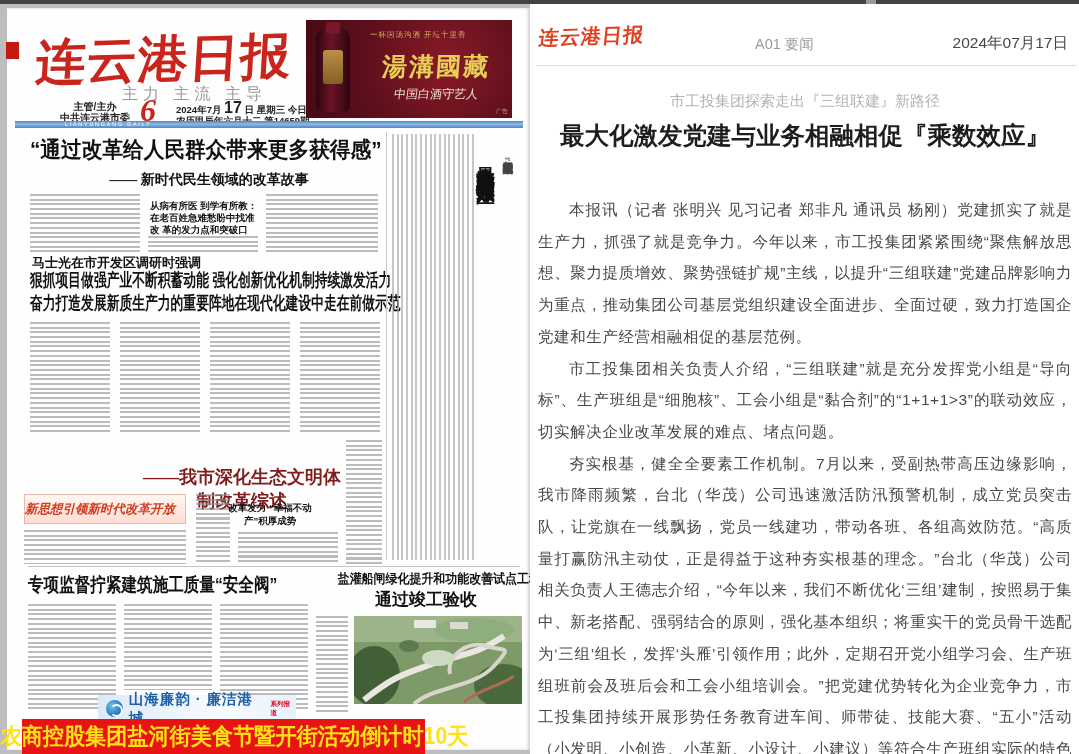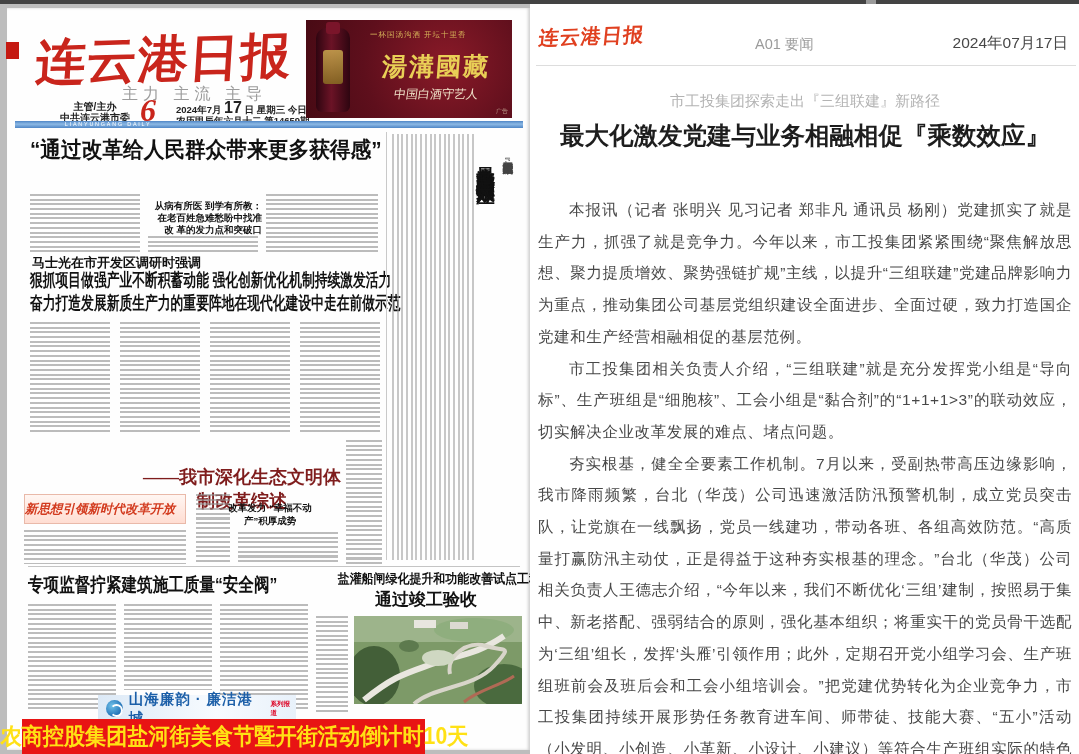--- a/index.html
+++ b/index.html
@@ -47,21 +47,21 @@
      font-family:"Liberation Serif", serif; transform:skewX(-4deg); letter-spacing:2px;}
   #ad-sub { left:62px; top:66px; width:136px; text-align:center; font-size:12px; color:#f3e6cd;
      font-family:"Liberation Serif", serif; transform:skewX(-8deg); }
   #ad-label { right:4px; bottom:2px; font-size:6px; color:#b98; }
 
   
   .np-h { color:#111; font-weight:bold; font-family:"Liberation Sans", sans-serif; white-space:nowrap; }
   #a1-title { left:30px; top:131px; width:358px; text-align:center; font-size:22px; transform:scaleX(.94); transform-origin:left; }
   #a1-sub { left:30px; top:167px; width:358px; text-align:center; font-size:14px; color:#111; font-weight:bold;
      font-family:"Liberation Serif", serif; }
-  #a1-cross { left:150px; top:196px; width:112px; text-align:right; font-size:9.5px; font-weight:bold; color:#111; line-height:12px; white-space:normal;}
+  #a1-cross { left:150px; top:196px; width:112px; text-align:left; font-size:9.5px; font-weight:bold; color:#111; line-height:12px; white-space:normal;}
   #a2-kicker { left:32px; top:250px; font-size:13px; font-weight:bold; color:#111; }
   #a2-l1 { left:30px; top:264px; font-size:18px; transform:scaleX(.71); transform-origin:left; }
   #a2-l2 { left:30px; top:287px; font-size:18px; transform:scaleX(.71); transform-origin:left; }
   #a3-title { left:100px; top:433px; width:210px; text-align:center; font-size:21px; }
   #a3-sub { left:100px; top:461px; width:210px; text-align:center; font-size:18px; font-weight:bold; color:#7f1d1d;
      font-family:"Liberation Serif", serif;margin-left:37px; }
   #a3-banner { left:24px; top:490px; width:162px; height:30px; border:1px solid #e9b9a9;
      background:linear-gradient(180deg,#fff6f2,#ffddd2); text-align:left; line-height:28px;
      font-size:12.5px; font-weight:bold; color:#d23a1e; font-style:italic; }
   #a3-cross { left:220px; top:497px; width:100px; text-align:center; font-size:9.5px; font-weight:bold; color:#111; line-height:13px; white-space:normal;}
@@ -133,20 +133,21 @@
   <div class="abs" id="ad">
     <div class="abs" id="ad-bottle"></div>
     <div class="abs" id="ad-bottle-label"></div>
     <div class="abs" id="ad-tagline">一杯国汤沟酒 开坛十里香</div>
     <div class="abs" id="ad-title">湯溝國藏</div>
     <div class="abs" id="ad-sub">中国白酒守艺人</div>
     <div class="abs" id="ad-label">广告</div>
   </div>
 
   <div class="abs np-h" id="a1-title">“通过改革给人民群众带来更多获得感”</div>
+  <div class="abs" id="a1-sub">—— 新时代民生领域的改革故事</div>
   <div class="abs mt" style="left:30px;top:190px;width:110px;height:58px;"></div>
   <div class="abs mt" style="left:148px;top:232px;width:110px;height:16px;"></div>
   <div class="abs" id="a1-cross">从病有所医 到学有所教： 在老百姓急难愁盼中找准改 革的发力点和突破口</div>
   <div class="abs mt" style="left:266px;top:190px;width:112px;height:58px;"></div>
 
   <div class="abs" id="a2-kicker">马士光在市开发区调研时强调</div>
   <div class="abs np-h" id="a2-l1">狠抓项目做强产业不断积蓄动能 强化创新优化机制持续激发活力</div>
   <div class="abs np-h" id="a2-l2">奋力打造发展新质生产力的重要阵地在现代化建设中走在前做示范</div>
   <div class="abs mt" style="left:30px;top:318px;width:80px;height:112px;"></div>
   <div class="abs mt" style="left:120px;top:318px;width:80px;height:112px;"></div>

